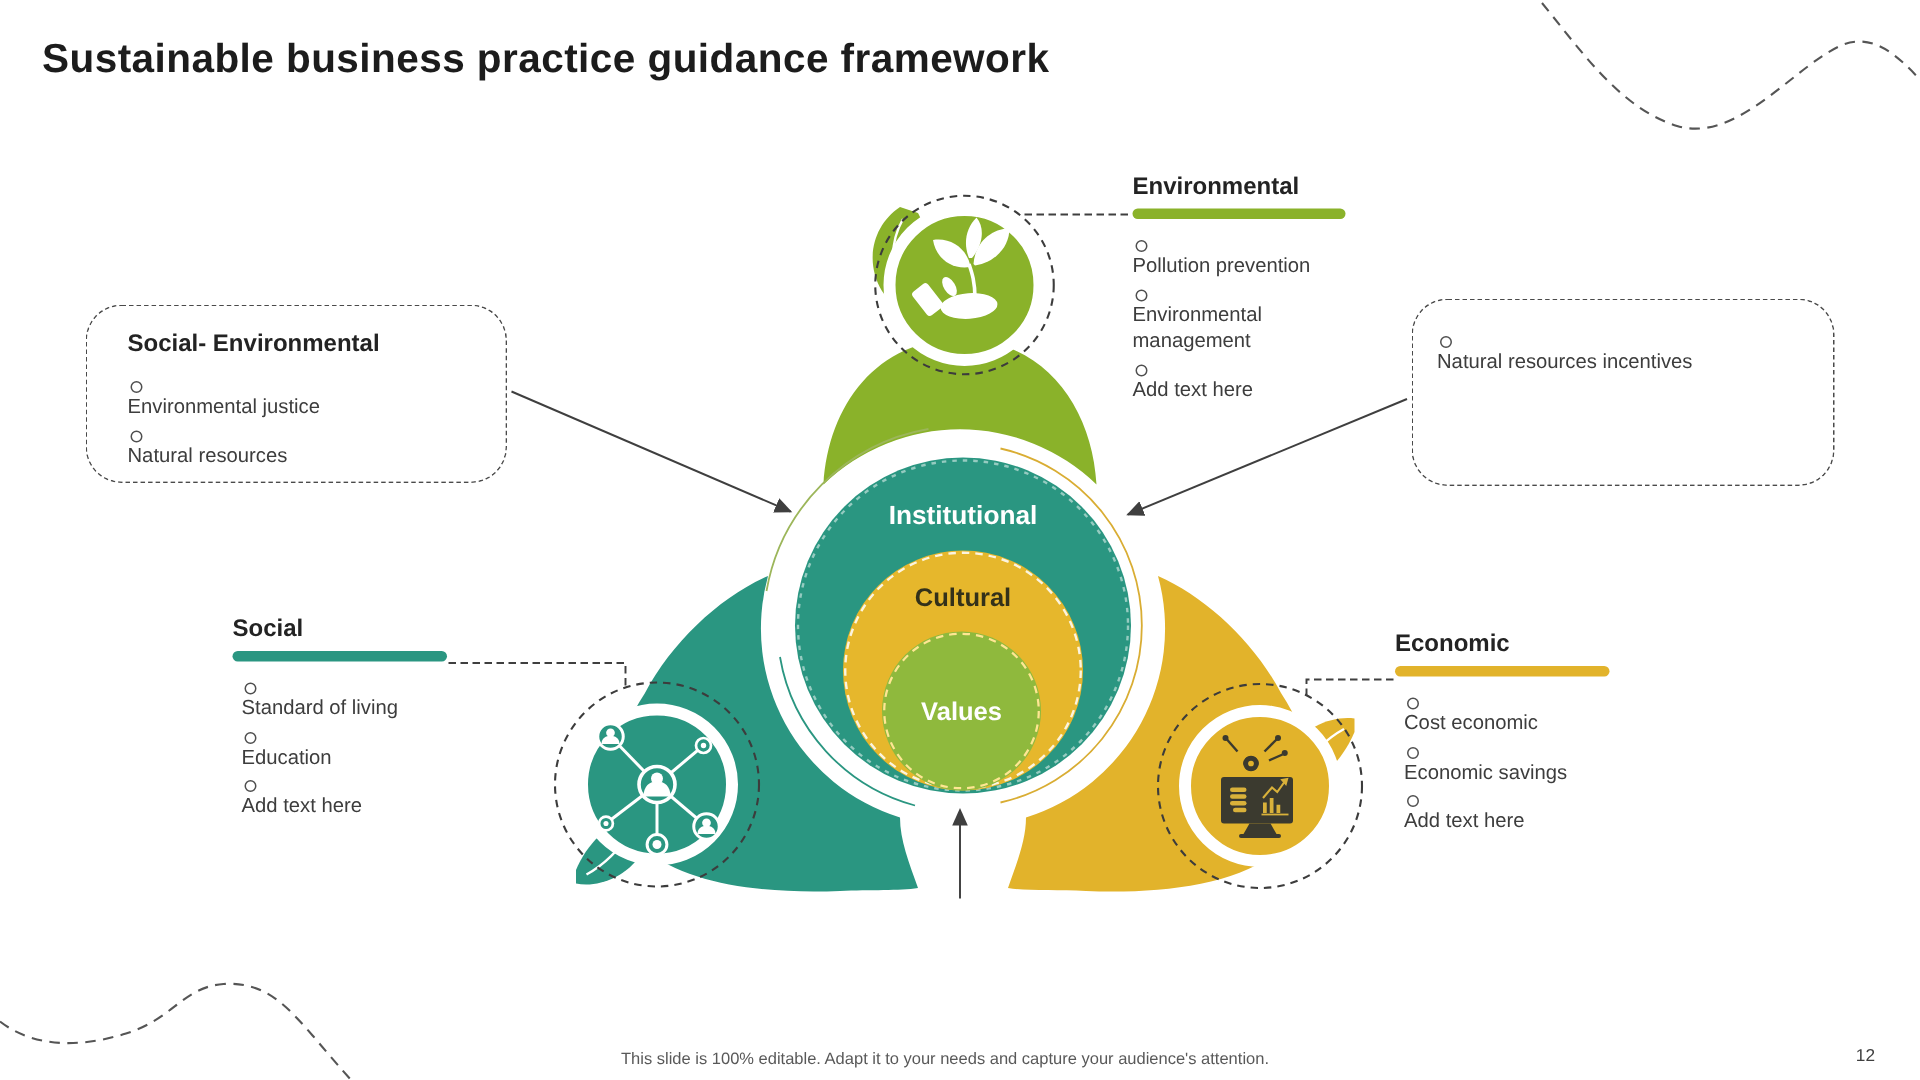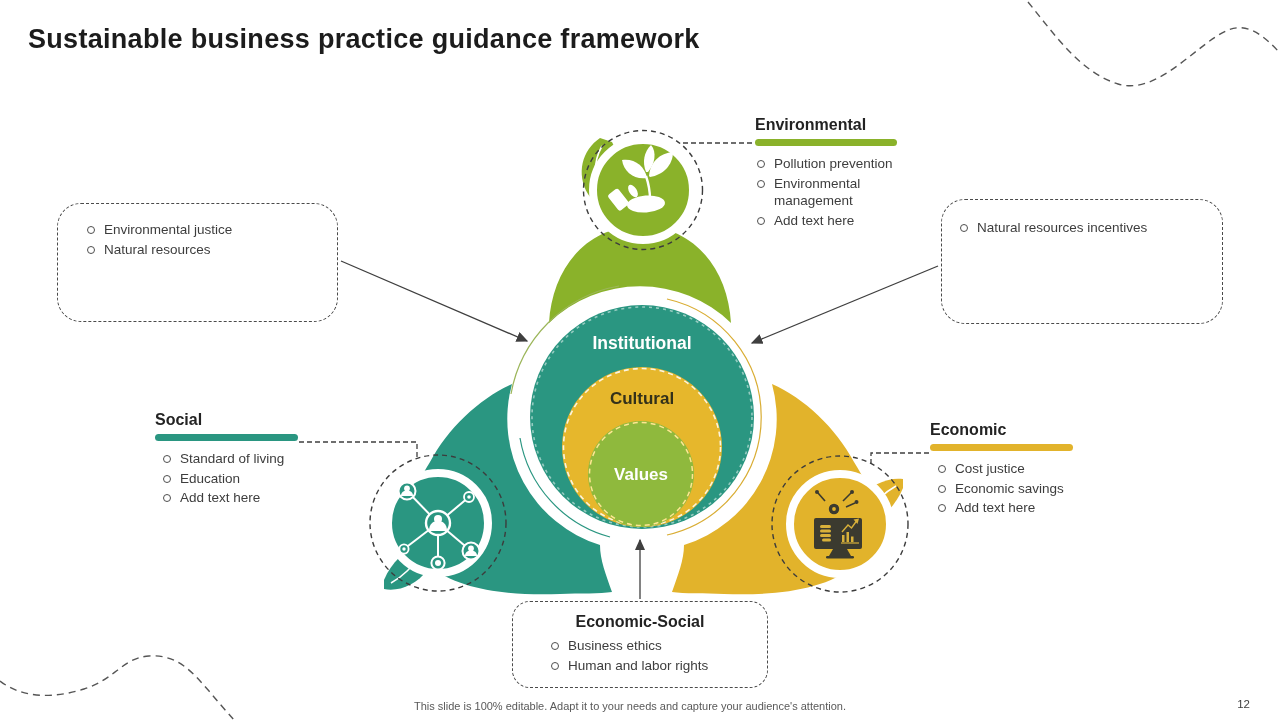--- a/index.html
+++ b/index.html
@@ -5,21 +5,21 @@
   html,body{margin:0;padding:0;background:#fff;}
   #slide{position:relative;width:1280px;height:720px;background:#fff;overflow:hidden;
          font-family:"Liberation Sans",sans-serif;}
   #diagram{position:absolute;left:0;top:0;}
   .abs{position:absolute;}
   .slide-title{left:28px;top:24px;font-size:27px;font-weight:bold;color:#1c1c1c;letter-spacing:.3px;}
   .slide-subtitle{left:28px;top:79px;font-size:11.5px;color:#3f3f3f;width:960px;}
   .sec-title{font-size:16px;font-weight:bold;color:#232323;}
   .accent-bar{height:7px;border-radius:4px;margin:5px 0 9px 0;}
   ul.blist{list-style:none;margin:0;padding:0;}
-  ul.blist li{display:flex;align-items:flex-start;margin:0 0 2px 0;font-size:13.5px;color:#3d3d3d;line-height:17.5px;}
+  ul.blist li{display:flex;align-items:flex-start;margin:0 0 2px 0;font-size:13.5px;color:#3d3d3d;line-height:17.5px;flex-direction:column;}
   .mk{width:6px;height:6px;border:1.2px solid #4f4f4f;border-radius:50%;margin:5px 9px 0 2px;flex:none;}
   .dash-box{border:1.4px dashed #4a4a4a;border-radius:24px;box-sizing:border-box;background:#fff;}
   .box-se{left:57px;top:203px;width:281px;height:119px;padding:17px 18px 0 27px;}
   .box-ee{left:941px;top:199px;width:282px;height:125px;padding:19px 10px 0 16px;}
   .box-es{left:512px;top:601px;width:256px;height:87px;padding:11px 16px 0 16px;border-radius:18px;}
   .box-es .sec-title{text-align:center;}
   .box-es ul.blist{margin-left:20px;margin-top:6px;}
   .box-se .sec-title,.box-ee .sec-title{margin-bottom:10px;}
   .env-label{left:755px;top:116px;width:168px;}
   .soc-label{left:155px;top:411px;width:175px;}
@@ -174,20 +174,21 @@
           <span>Environmental management</span>
         </li>
     <li>
           <span class="mk"></span>
           <span>Add text here</span>
         </li>
   </ul>
 </div>
 
 <div class="abs dash-box box-se">
+  <div class="sec-title">Social- Environmental</div>
   <ul class="blist">
     <li>
           <span class="mk"></span>
           <span>Environmental justice</span>
         </li>
     <li>
           <span class="mk"></span>
           <span>Natural resources</span>
         </li>
   </ul>
@@ -220,43 +221,30 @@
         </li>
   </ul>
 </div>
 
 <div class="abs eco-label">
   <div class="sec-title">Economic</div>
   <div class="accent-bar" style="width:143px;background:#e2b32b;"></div>
   <ul class="blist" style="margin-left:6px;">
     <li>
           <span class="mk"></span>
-          <span>Cost justice</span>
+          <span>Cost economic</span>
         </li>
     <li>
           <span class="mk"></span>
           <span>Economic savings</span>
         </li>
     <li>
           <span class="mk"></span>
           <span>Add text here</span>
         </li>
   </ul>
 </div>
 
-<div class="abs dash-box box-es">
-  <div class="sec-title">Economic-Social</div>
-  <ul class="blist">
-    <li>
-          <span class="mk"></span>
-          <span>Business ethics</span>
-        </li>
-    <li>
-          <span class="mk"></span>
-          <span>Human and labor rights</span>
-        </li>
-  </ul>
-</div>
 
 <div class="abs footer">This slide is 100% editable. Adapt it to your needs and capture your audience's attention.</div>
 <div class="abs pagenum">12</div>
 
 </div>
 
 </body></html>

